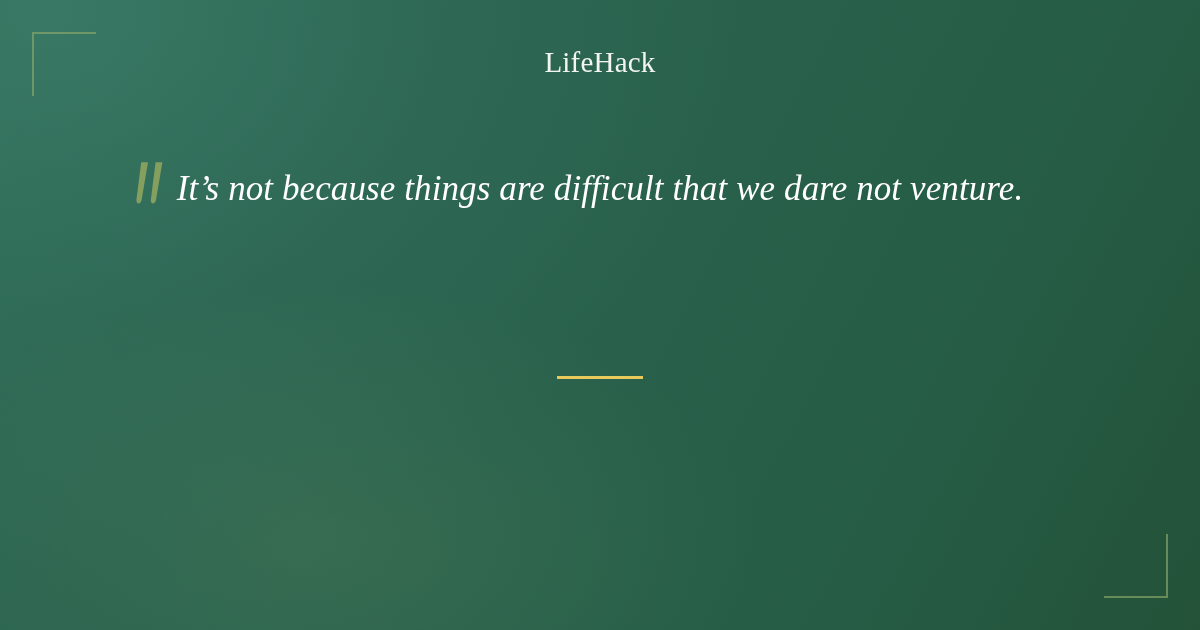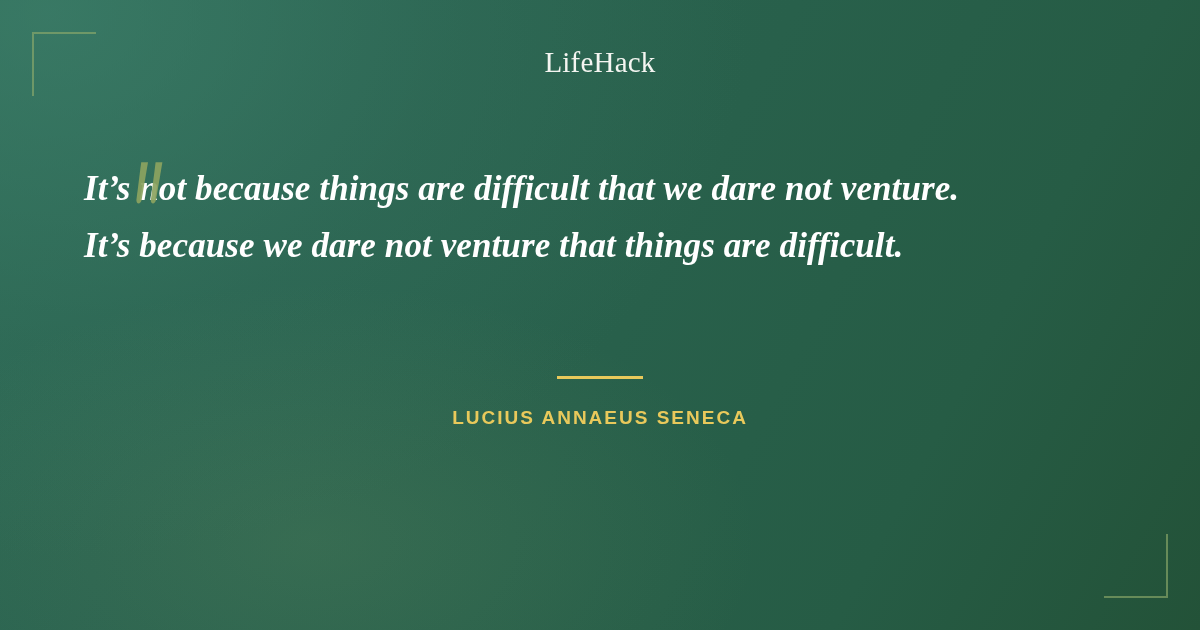--- a/index.html
+++ b/index.html
@@ -69,24 +69,24 @@
     position: absolute;
     top: 0;
     left: 128px;
     width: 46px;
     height: 46px;
   }
 
   .quote-text {
     margin: 0;
     padding: 0 84px;
-    text-align: left;
+    text-align: center;
     font-family: "Liberation Serif", "DejaVu Serif", serif;
     font-style: italic;
-    font-weight: 700;
+    font-weight: 400;
     font-size: 35px;
     line-height: 57px;
     color: #ffffff;
     letter-spacing: 0.1px;
   }
   .quote-line {
     display: block;
     white-space: nowrap;
   }
 
@@ -127,24 +127,22 @@
 
     <div class="quote-mark">
       <svg width="46" height="46" viewBox="0 0 46 46" aria-hidden="true">
         <path d="M13.2 2.2 L20.0 2.2 L13.6 40.0 Q12.6 43.4 10.6 43.4 Q8.4 43.4 8.4 40.0 Z" fill="#8ca35f" opacity="0.92"></path>
         <path d="M27.6 2.2 L34.4 2.2 L28.0 40.0 Q27.0 43.4 25.0 43.4 Q22.8 43.4 22.8 40.0 Z" fill="#8ca35f" opacity="0.92"></path>
       </svg>
     </div>
 
     <p class="quote-text">
       <span class="quote-line">It’s not because things are difficult that we dare not venture.</span>
-      <span class="quote-line">It’s because we dare not venture that things are difficult.</span>
     </p>
   </div>
 
   <div class="attribution">
     <div class="divider"></div>
-    <div class="author">LUCIUS ANNAEUS SENECA</div>
   </div>
 
   <div class="corner corner-br"></div>
 
 </div>
 
 </body></html>

